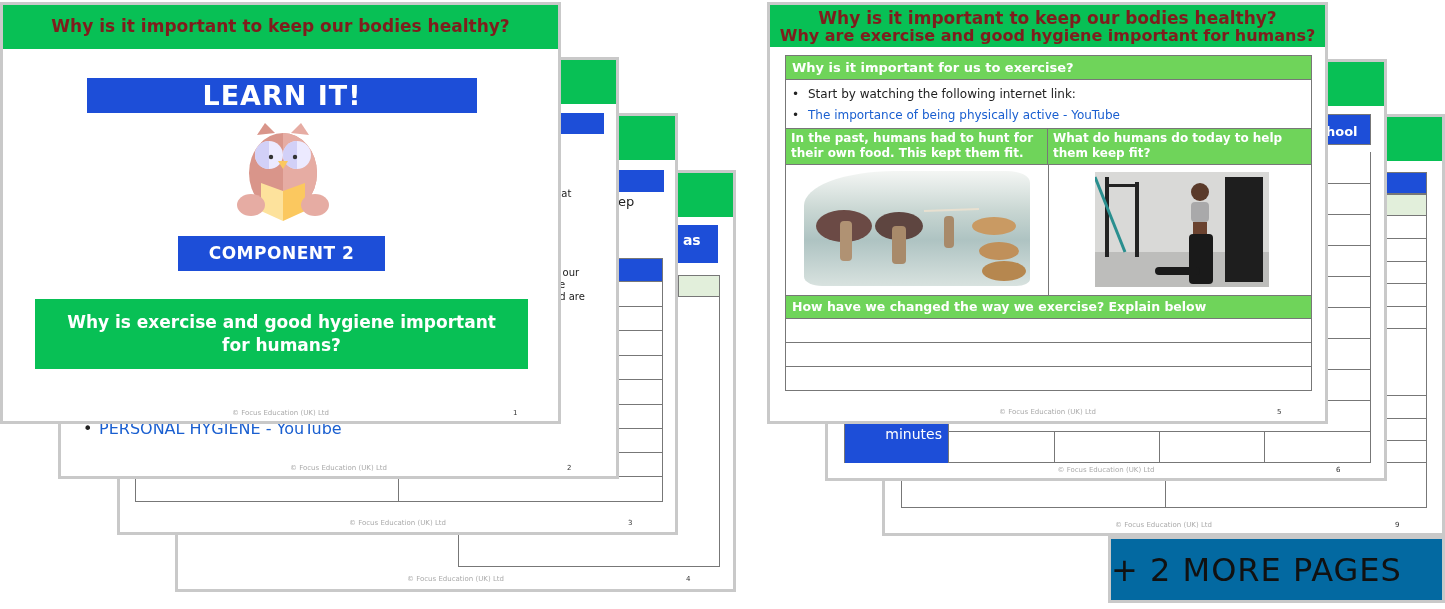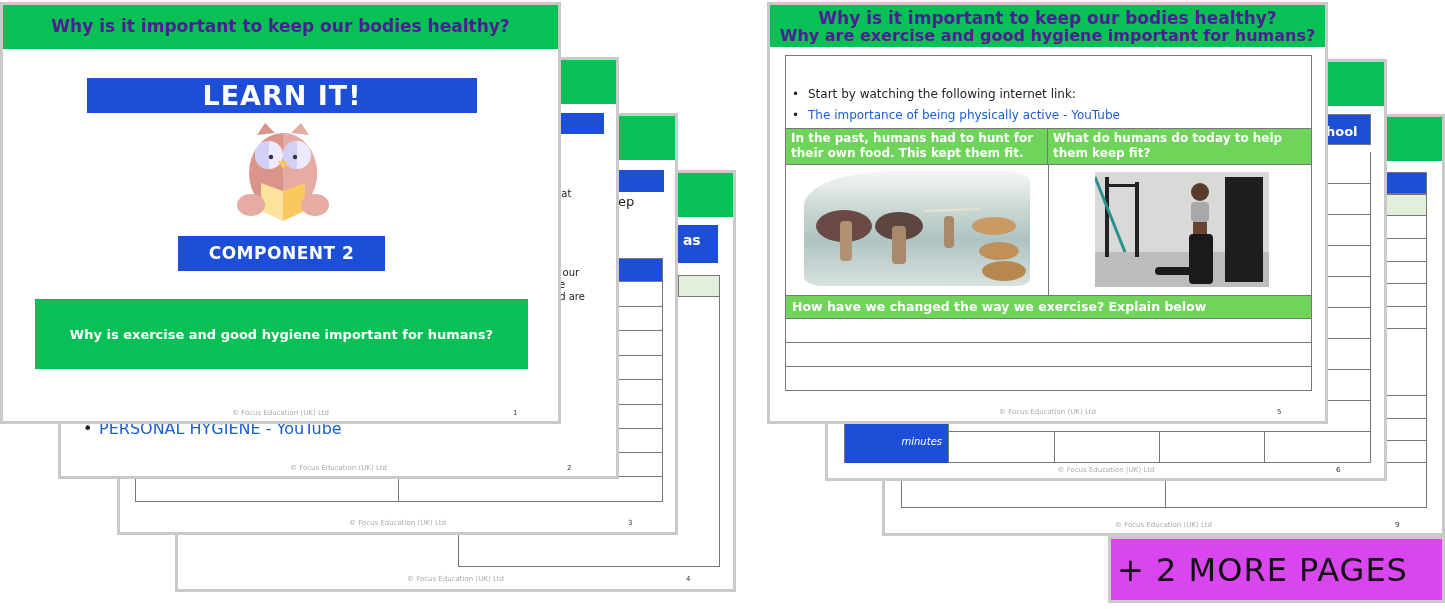--- a/index.html
+++ b/index.html
@@ -6,52 +6,52 @@
   html, body { width: 1445px; height: 609px; background: #ffffff; overflow: hidden; }
   body { position: relative; font-family: "DejaVu Sans", sans-serif; color: #222; }
 
   .slide {
     position: absolute; background: #fff;
     border: 3px solid #c9c9c9;
     overflow: hidden;
   }
   .hdr {
     position: absolute; left: 0; right: 0; top: 0;
-    background: #08c055; color: #4c1d95; font-weight: bold; text-align: center;
+    background: #08c055; color: #7f1d1d; font-weight: bold; text-align: center;
   }
   .bar-light { position: absolute; background: #1d4ed8; color: #fff; font-weight: bold; }
   .grid-line { position: absolute; background: #777; }
   .footer {
     position: absolute; font-size: 7px; color: #aaa; text-align: center;
     font-family: "DejaVu Sans", sans-serif;
   }
   .pg { position: absolute; font-size: 7px; color: #333; }
   .cell-box { position: absolute; border: 1px solid #777; background: #fff; }
   .pale { position: absolute; background: #e2efdb; border: 1px solid #777; }
 
   
   .s1-title { font-size: 17px; line-height: 42px; height: 44px; }
   .learn { left: 84px; top: 73px; width: 390px; height: 35px; font-size: 27px; text-align: center; line-height: 35px; letter-spacing: 1px; }
   .comp { left: 175px; top: 231px; width: 207px; height: 35px; font-size: 17px; text-align: center; line-height: 35px; letter-spacing: 0.5px; }
-  .q-box { position: absolute; left: 32px; top: 294px; width: 493px; height: 70px; background: #08c055; color: #fff; font-weight: bold; font-size: 13px; text-align: center; display: flex; align-items: center; justify-content: center; line-height: 23px; padding: 12px 30px; }
+  .q-box { position: absolute; left: 32px; top: 294px; width: 493px; height: 70px; background: #08c055; color: #fff; font-weight: bold; font-size: 17px; text-align: center; display: flex; align-items: center; justify-content: center; line-height: 23px; padding: 12px 30px; }
 
   
   .s5-title { height: 42px; padding-top: 3px; }
   .s5-title .t1 { font-size: 17px; line-height: 21px; display: block; }
   .s5-title .t2 { font-size: 16px; line-height: 14px; display: block; }
   .s5-table { position: absolute; left: 15px; top: 50px; width: 527px; height: 336px; border: 1px solid #777; }
   .s5-row-head { position: absolute; left: 0; right: 0; background: #6fd45a; color: #fff; font-weight: bold; font-size: 12.5px; padding-left: 6px; border-bottom: 1px solid #777; }
   .bullet { position: absolute; left: 6px; font-size: 12px; color: #222; }
   .bullet .dot { display: inline-block; width: 16px; }
   .link { color: #1a5fd0; }
   .col-head { position: absolute; background: #6fd45a; color: #fff; font-weight: bold; font-size: 12px; line-height: 15px; padding: 2px 5px; border-bottom: 1px solid #777; }
   .more-pages {
     position: absolute; left: 1108px; top: 536px; width: 337px; height: 67px;
-    border: 3px solid #c9c9c9; background: #d946ef; font-size: 32px; color: #111;
-    text-align: center; padding-right: 28px; line-height: 62px; letter-spacing: 1px;
+    border: 3px solid #c9c9c9; background: #0369a1; font-size: 32px; color: #111;
+    text-align: left; padding-right: 28px; line-height: 62px; letter-spacing: 1px;
   }
 </style>
 </head>
 <body>
 
 <div class="slide" style="left:175px; top:170px; width:561px; height:422px;">
   <div class="hdr" style="height:44px;"></div>
   <div class="bar-light" style="left:300px; top:52px; width:240px; height:38px; font-size:14px; padding-left:205px; line-height:30px;">
     <span style="margin-left:-15px;">g as</span>
   </div>
@@ -153,35 +153,36 @@
   <div class="grid-line" style="left:495px; top:121px; width:48px; height:1px;"></div>
   <div class="grid-line" style="left:495px; top:152px; width:48px; height:1px;"></div>
   <div class="grid-line" style="left:495px; top:183px; width:48px; height:1px;"></div>
   <div class="grid-line" style="left:495px; top:214px; width:48px; height:1px;"></div>
   <div class="grid-line" style="left:495px; top:245px; width:48px; height:1px;"></div>
   <div class="grid-line" style="left:495px; top:276px; width:48px; height:1px;"></div>
   <div class="grid-line" style="left:495px; top:307px; width:48px; height:1px;"></div>
   <div class="grid-line" style="left:495px; top:338px; width:48px; height:1px;"></div>
   <div class="grid-line" style="left:16px; top:369px; width:527px; height:1px;"></div>
   <div class="bar-light" style="left:17px; top:350px; width:104px; height:51px; border-right:1px solid #777;">
-    <span style="position:absolute; right:6px; top:24px; font-size:10px; font-weight:normal;font-style:italic;">minutes</span>
+    <span style="position:absolute; right:6px; top:14px; font-size:14px; font-weight:normal;">minutes</span>
   </div>
   <div class="grid-line" style="left:226px; top:369px; width:1px; height:32px;"></div>
   <div class="grid-line" style="left:331px; top:369px; width:1px; height:32px;"></div>
   <div class="grid-line" style="left:436px; top:369px; width:1px; height:32px;"></div>
   <div class="footer" style="left:0; right:0; top:404px;">© Focus Education (UK) Ltd</div>
   <div class="pg" style="left:508px; top:404px;">6</div>
 </div>
 
 <div class="slide" style="left:767px; top:2px; width:561px; height:422px;">
   <div class="hdr s5-title">
     <span class="t1">Why is it important to keep our bodies healthy?</span>
     <span class="t2">Why are exercise and good hygiene important for humans?</span>
   </div>
   <div class="s5-table">
+    <div class="s5-row-head" style="top:0; height:24px; line-height:23px; font-size:13px;">Why is it important for us to exercise?</div>
     <div class="bullet" style="top:31px;">
       <span class="dot">•</span><span>Start by watching the following internet link:</span>
     </div>
     <div class="bullet" style="top:52px;">
       <span class="dot">•</span><a class="link">The importance of being physically active - YouTube</a>
     </div>
     <div class="col-head" style="left:0; top:72px; width:262px; height:37px; border-top:1px solid #777; border-right:1px solid #777;">In the past, humans had to hunt for their own food. This kept them fit.</div>
     <div class="col-head" style="left:262px; top:72px; width:263px; height:37px; border-top:1px solid #777;">What do humans do today to help them keep fit?</div>
     <div class="grid-line" style="left:262px; top:109px; width:1px; height:130px;"></div>
     <div style="position:absolute; left:18px; top:115px; width:226px; height:115px; background: linear-gradient(180deg, #f4f6f4 0%, #c8d6d2 35%, #aec3c2 60%, #d8e2df 100%); border-radius:40% 10% 6% 8%/30% 10% 6% 8%;">

